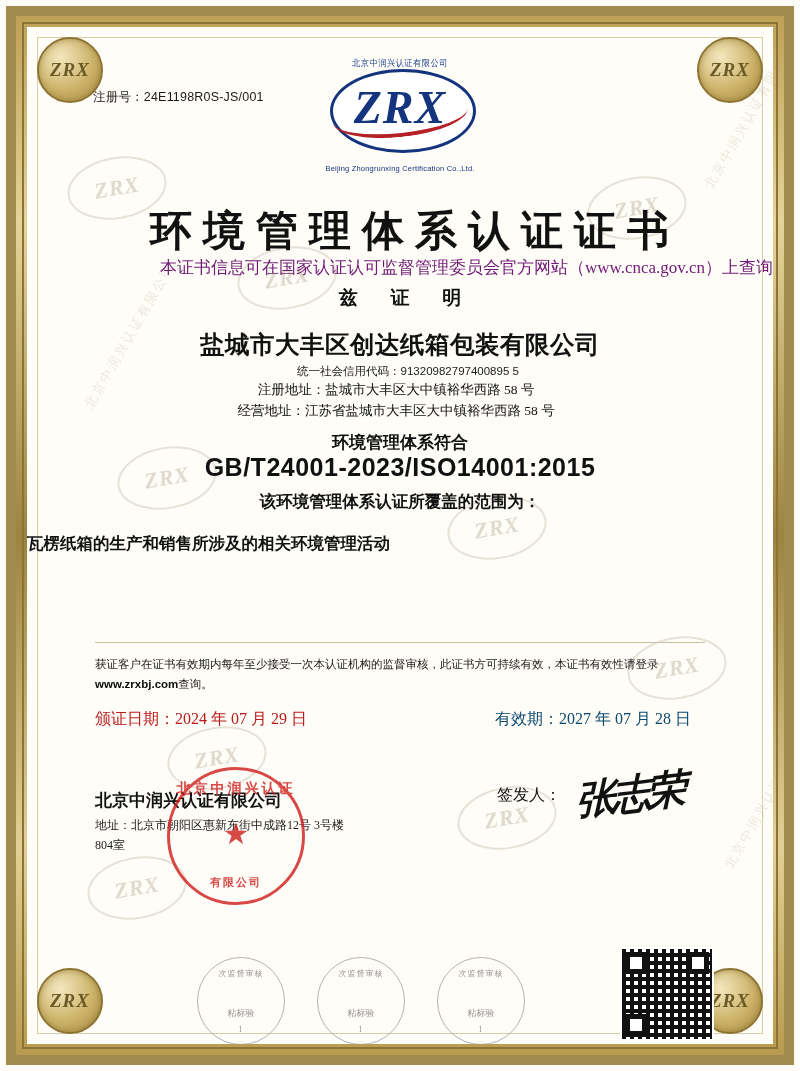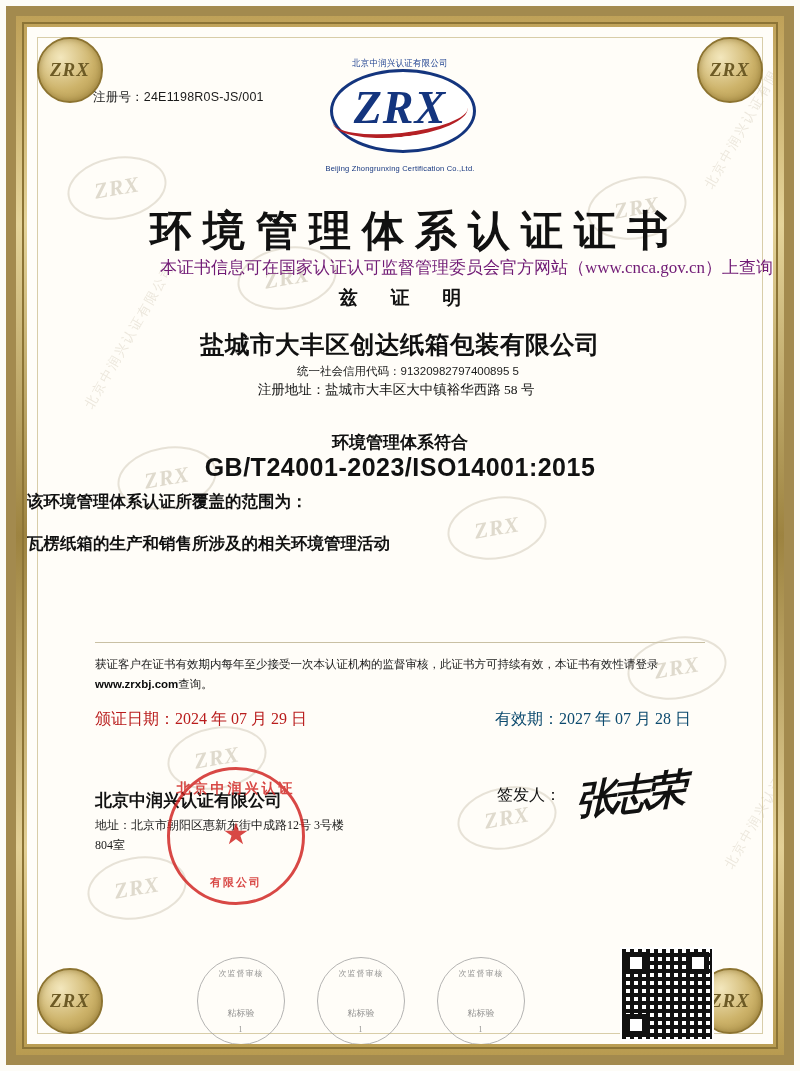--- a/index.html
+++ b/index.html
@@ -278,21 +278,21 @@
     font-family: "Liberation Sans", sans-serif;
     font-weight: bold;
     font-size: 25px;
     color: #111;
     letter-spacing: .5px;
   }
   .scope-label {
     position: absolute;
     left: 0; right: 0;
     top: 464px;
-    text-align: left;
+    text-align: center;
     font-family: "Liberation Sans", sans-serif;
     font-weight: bold;
     font-size: 16.5px;
     color: #111;
   }
   .scope-text {
     position: absolute;
     left: 0; right: 0;
     top: 506px;
     text-align: left;
@@ -556,20 +556,21 @@
         </div>
       </div>
 
       <div class="main-title">环境管理体系认证证书</div>
       <div class="subtitle-note">本证书信息可在国家认证认可监督管理委员会官方网站（www.cnca.gov.cn）上查询</div>
       <div class="hereby">兹 证 明</div>
 
       <div class="company-name">盐城市大丰区创达纸箱包装有限公司</div>
       <div class="credit-code">统一社会信用代码：91320982797400895 5</div>
       <div class="addr reg">注册地址：盐城市大丰区大中镇裕华西路 58 号</div>
+      <div class="addr biz">经营地址：江苏省盐城市大丰区大中镇裕华西路 58 号</div>
 
       <div class="conform-line">环境管理体系符合</div>
       <div class="standard">GB/T24001-2023/ISO14001:2015</div>
       <div class="scope-label">该环境管理体系认证所覆盖的范围为：</div>
       <div class="scope-text">瓦楞纸箱的生产和销售所涉及的相关环境管理活动</div>
 
       <div class="divider"></div>
 
       <div class="fineprint">
         <span>获证客户在证书有效期内每年至少接受一次本认证机构的监督审核，此证书方可持续有效，本证书有效性请登录</span><span class="site">www.zrxbj.com</span><span>查询。</span>

